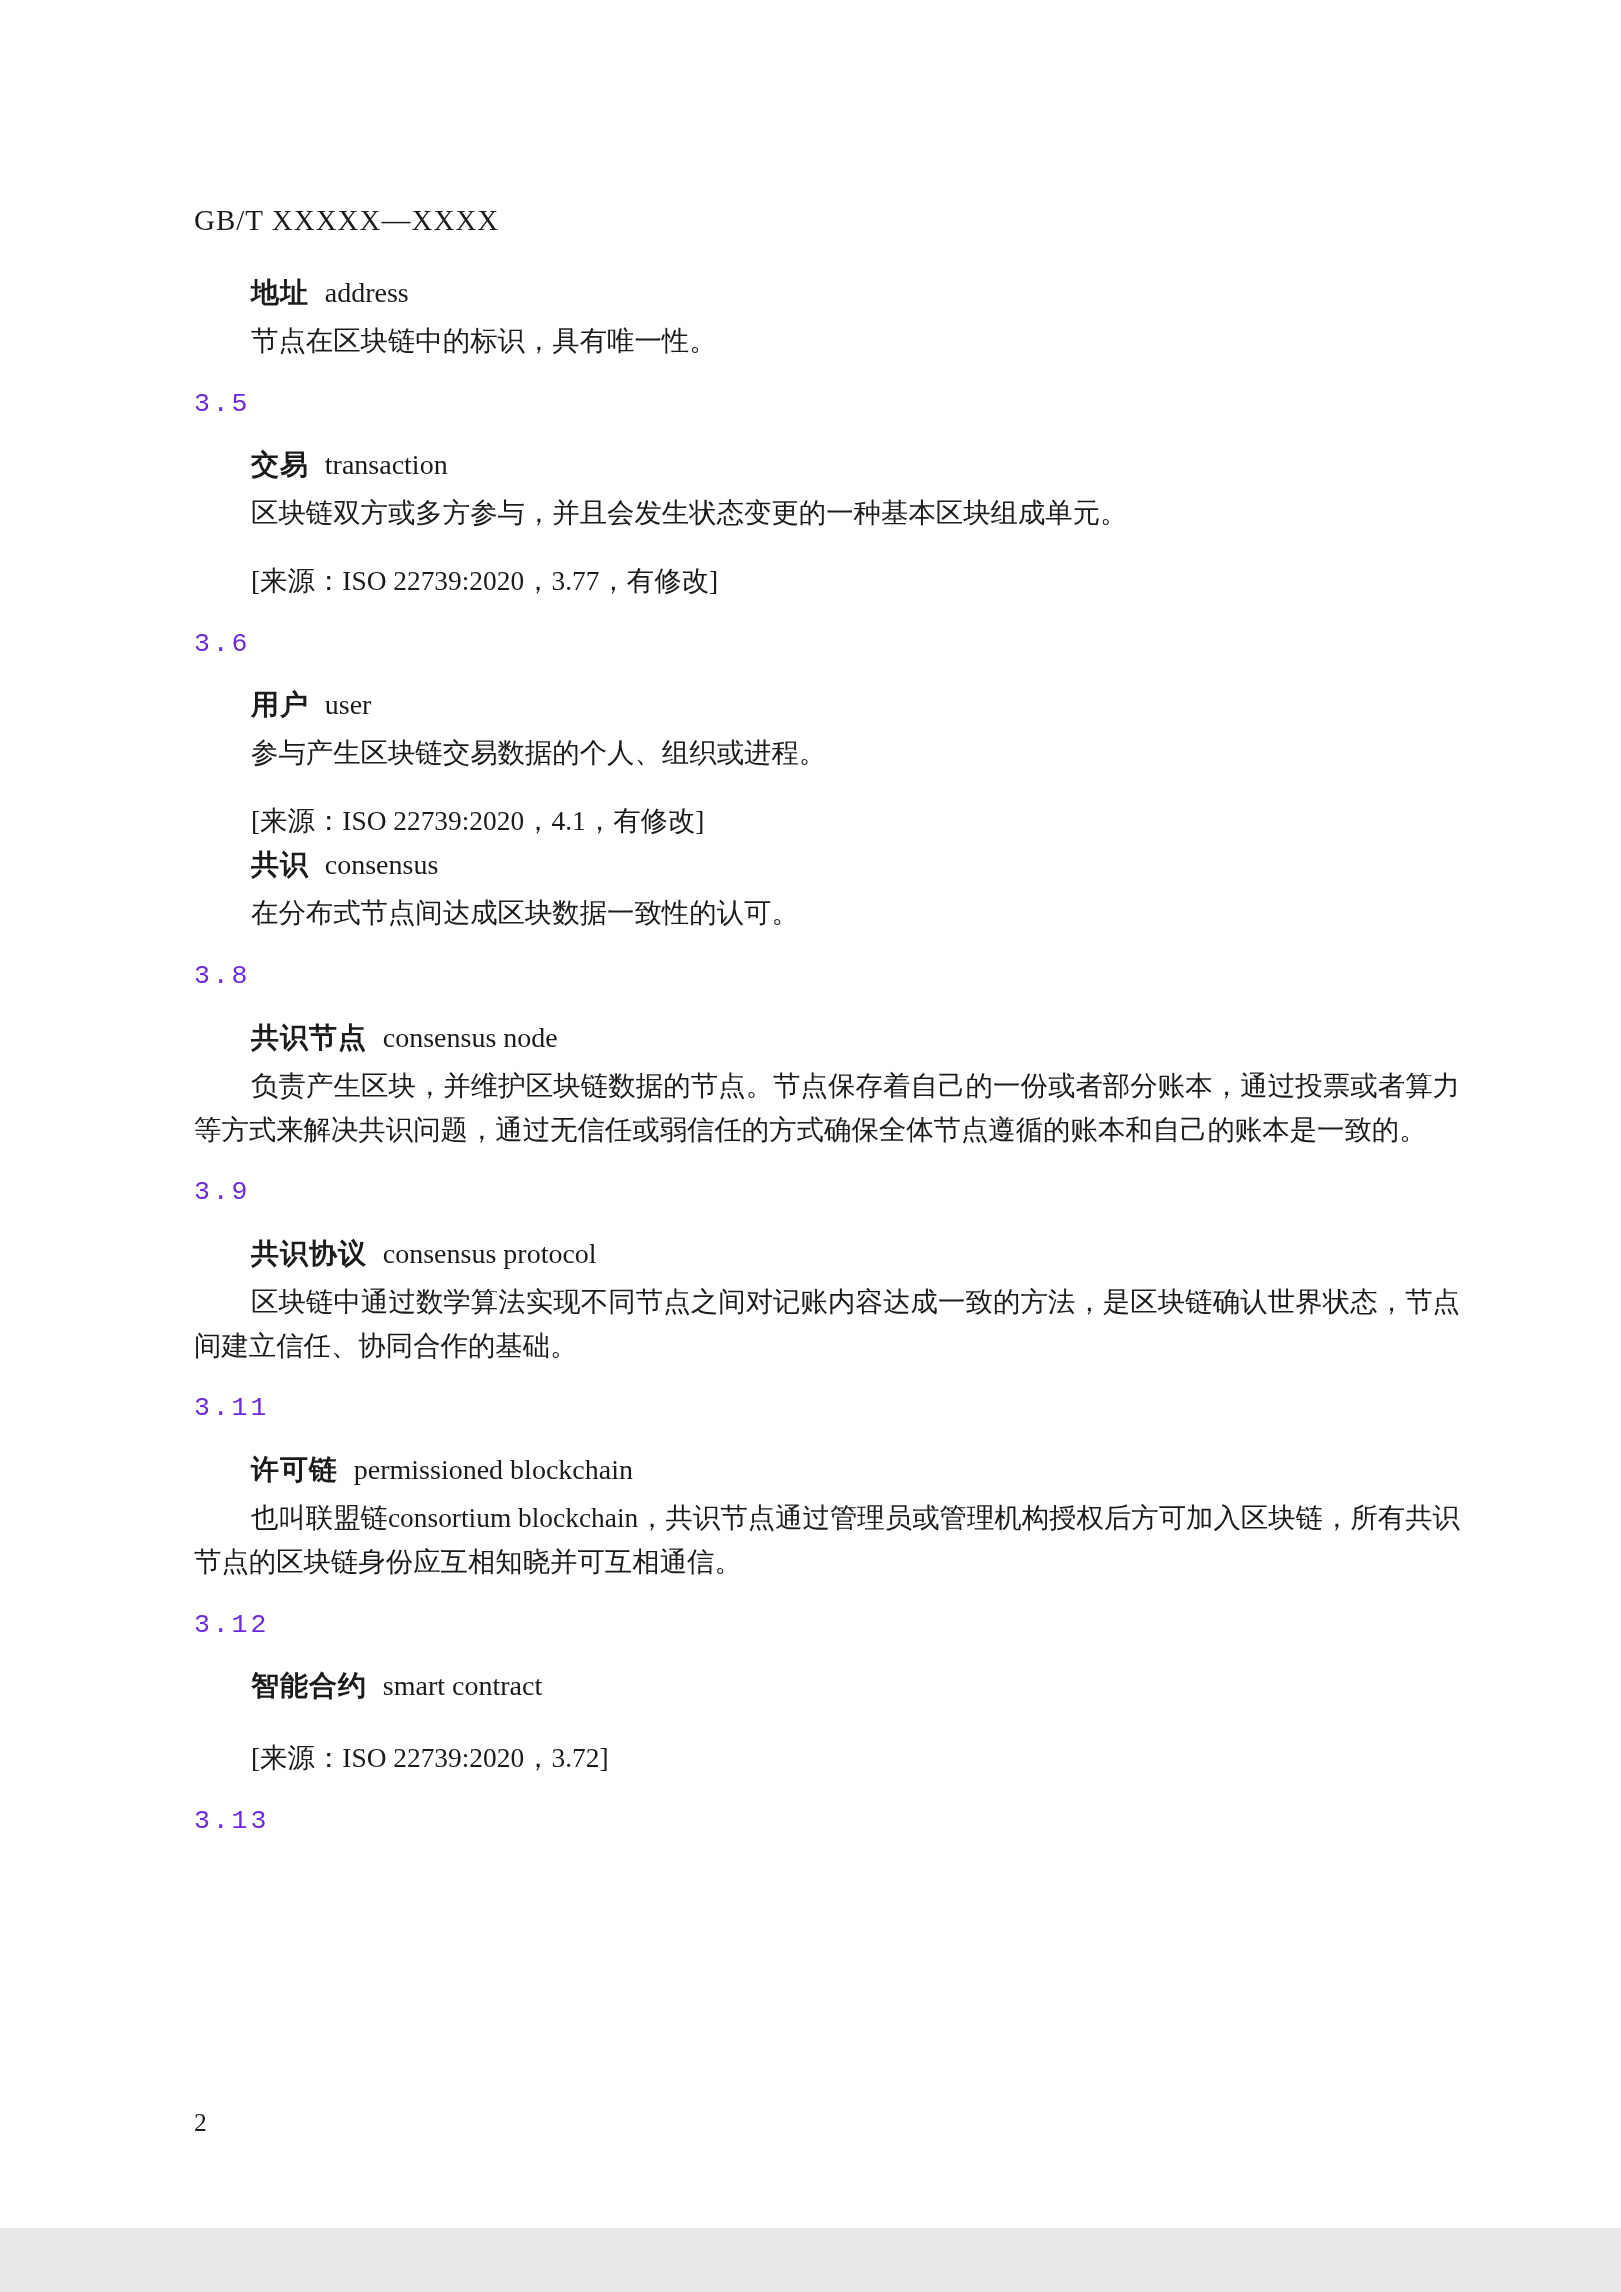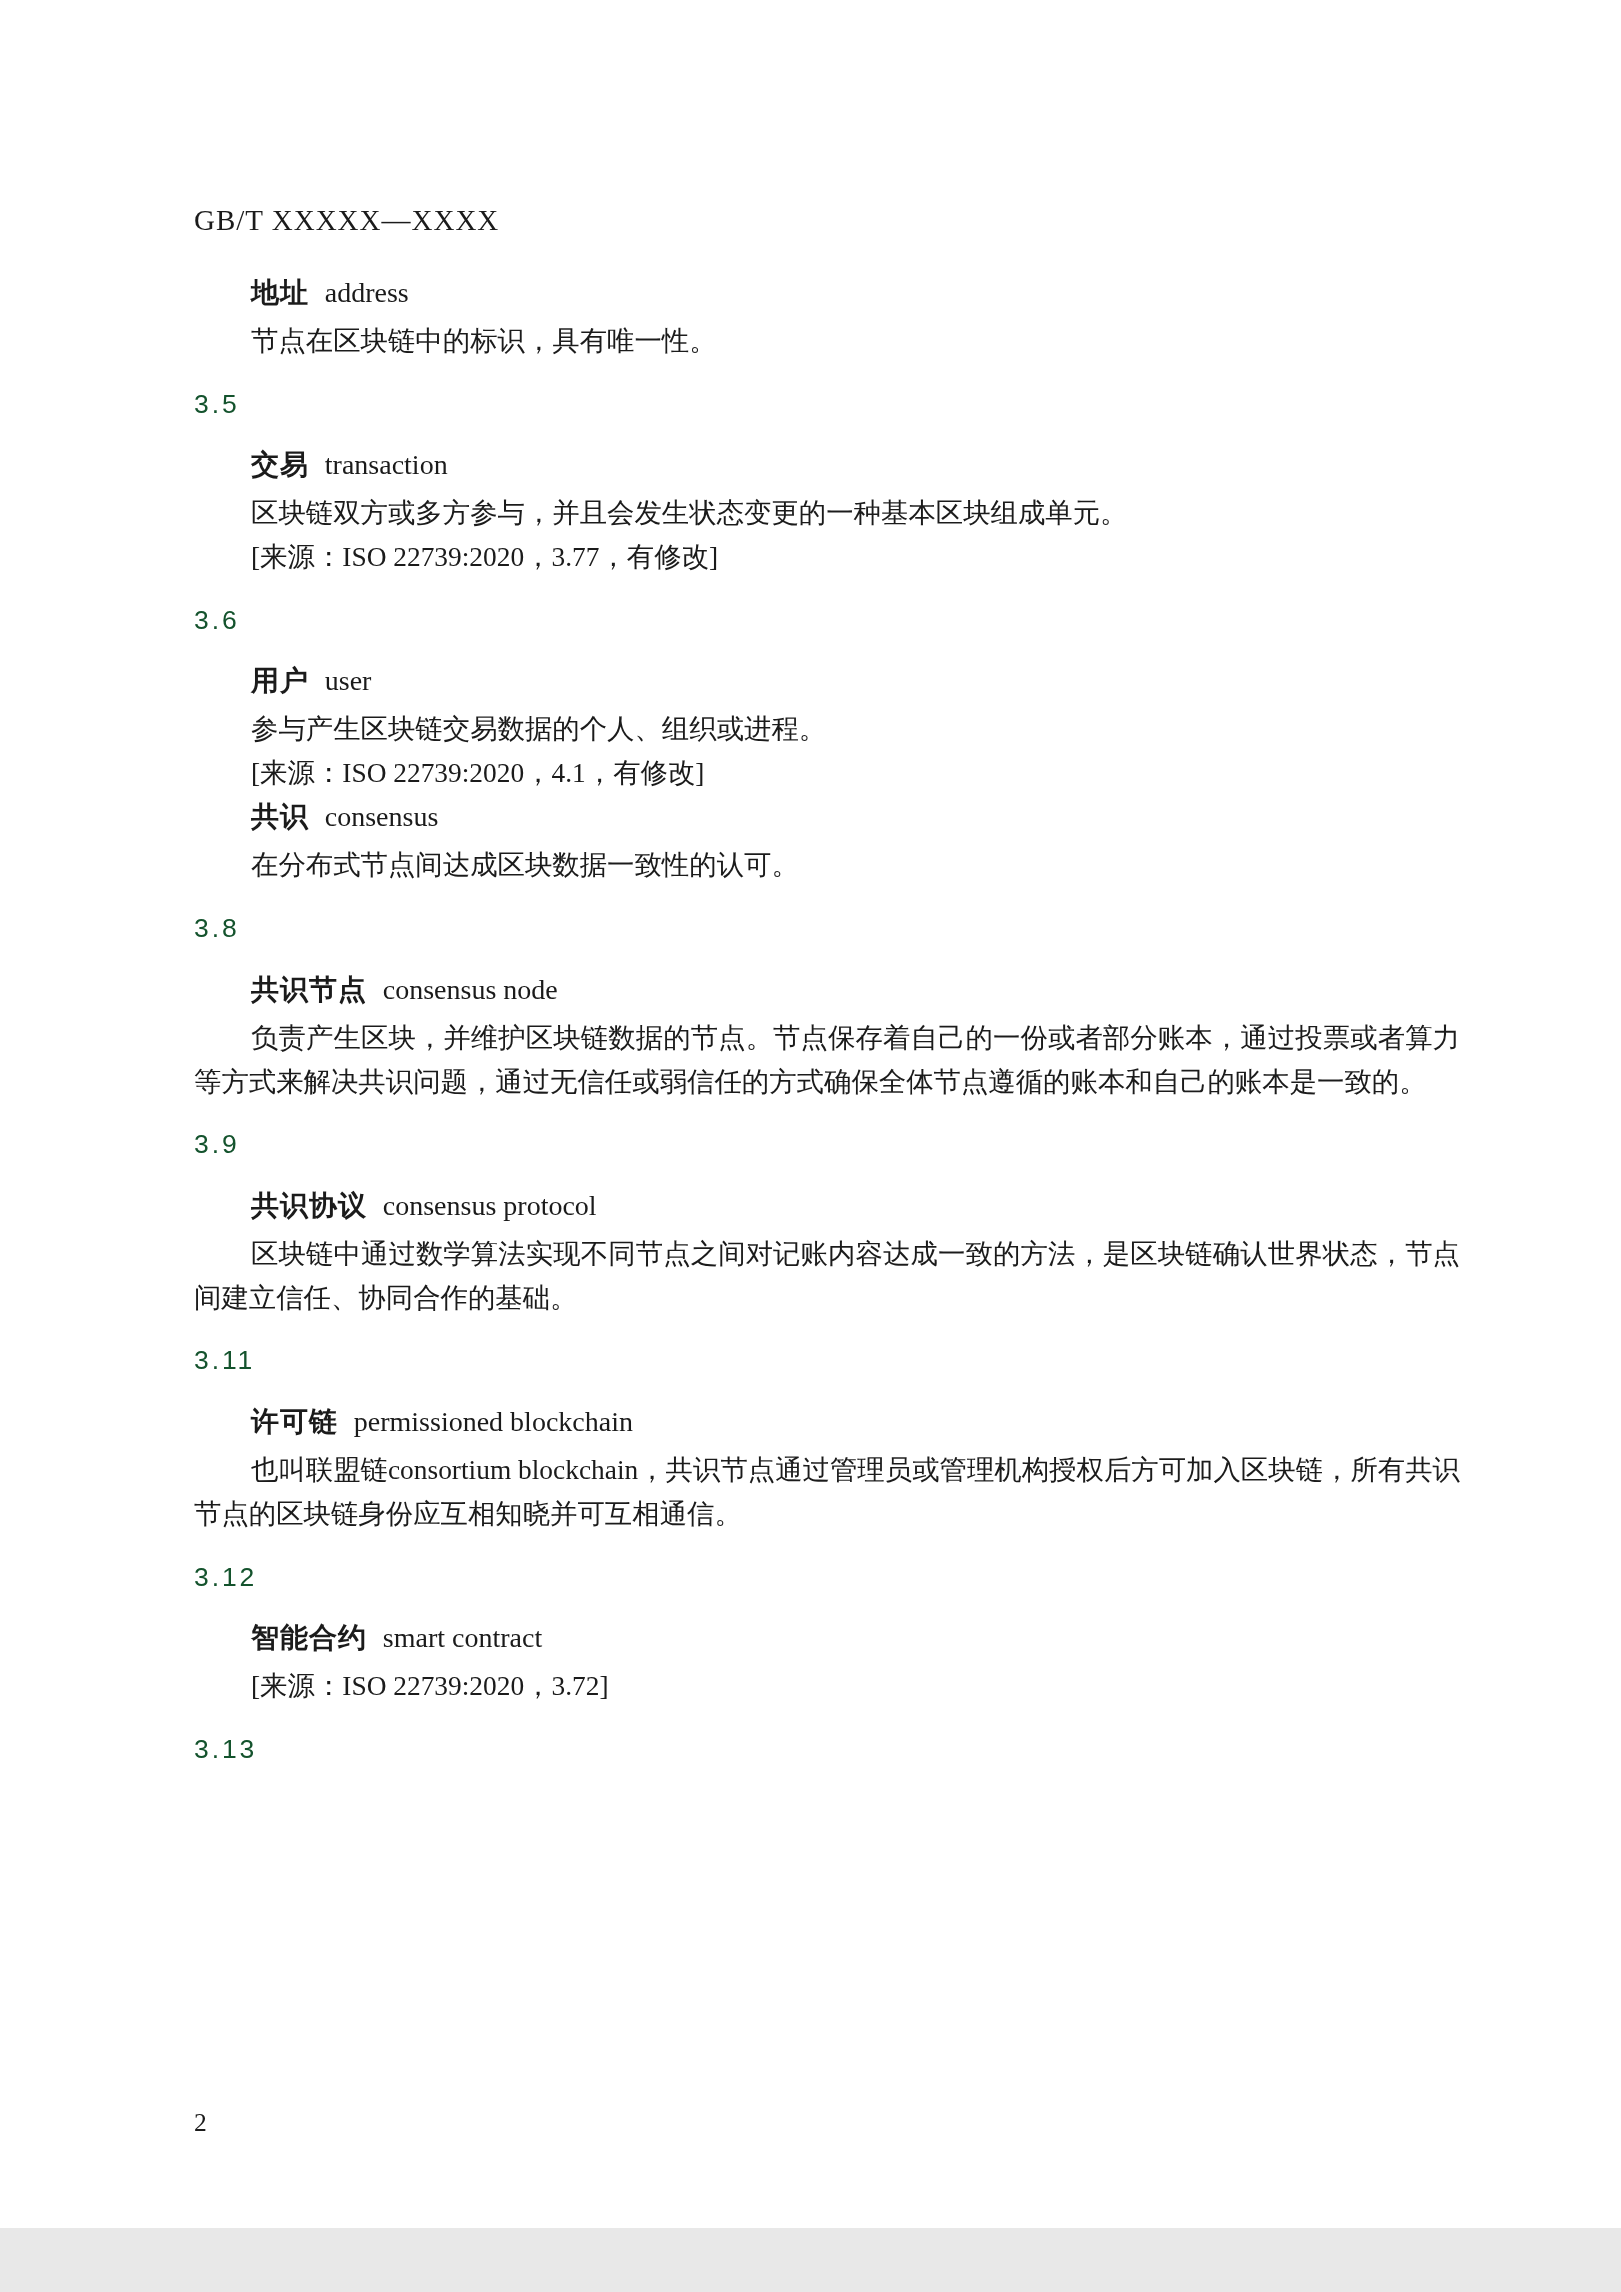--- a/index.html
+++ b/index.html
@@ -17,26 +17,26 @@
     left:194px;top:201px;
     width:1266px;
   }
   .doc-code{
     font-size:29px;
     line-height:39px;
     letter-spacing:1px;
   }
   .sec{margin:0;}
   .sec-num{
-    font-family:Liberation Sans, sans-serif;
+    font-family:Liberation Mono, monospace;
     font-size:26.5px;
     line-height:39px;
     letter-spacing:2.9px;
     margin:21.6px 0 19.6px 0;
-    color:#14532d;
+    color:#6d28d9;
   }
   .term-line{
     line-height:44px;
     padding-left:57px;
     margin:0;
   }
   .first .term-line{margin-top:31px;}
   .term-zh{
     font-family:Liberation Serif, serif;
     font-weight:700;
@@ -48,21 +48,21 @@
     font-size:28px;
     margin-left:11.8px;
   }
   p.def, p.source{
     margin:0;
     font-size:27.4px;
     line-height:44px;
     text-align:justify;
   }
   p.def{text-indent:57px;}
-  p.source{padding-left:57px;}
+  p.source{padding-left:57px;margin-top:24px;}
   .math-var{
     font-family:"Liberation Serif",serif;
     font-style:italic;
   }
   .footer-page-number{
     position:absolute;
     left:194px;top:2103px;
     font-size:25.5px;
     line-height:39px;
     font-family:"Liberation Serif",serif;

